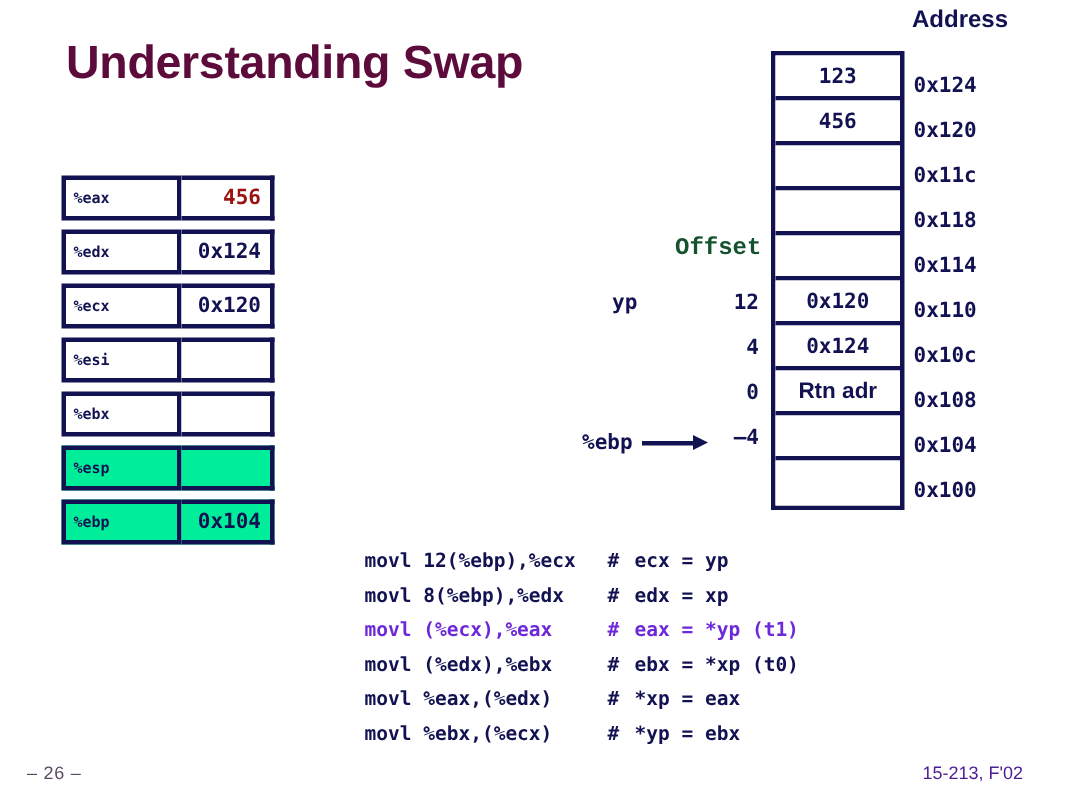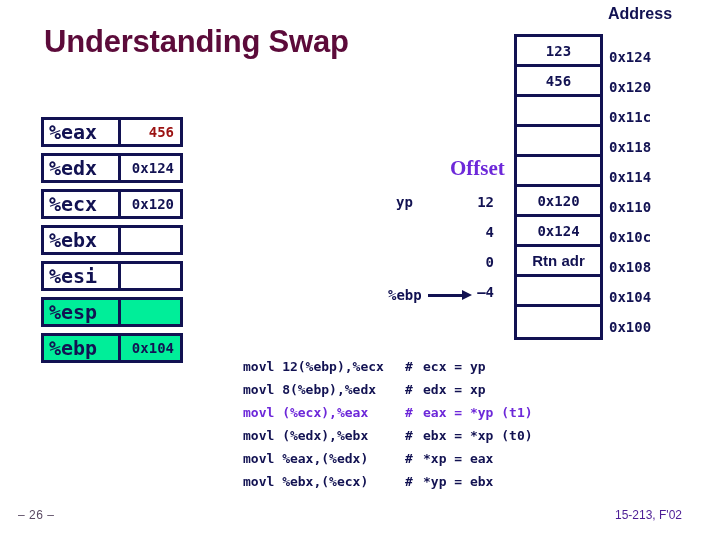--- a/index.html
+++ b/index.html
@@ -36,21 +36,21 @@
     margin-bottom:6px;
     box-sizing:border-box;
   }
   .reg-name{
     width:92px;
     border:3px solid #121252;
     box-sizing:border-box;
     display:flex;align-items:center;
     padding-left:5px;
     font-family:"DejaVu Sans Mono", monospace;
-    font-size:20px;
+    font-size:10px;
     font-weight:bold;
     color:#121252;
     background:#ffffff;
   }
   .reg-val{
     width:72px;
     border:3px solid #121252;
     border-left:none;
     box-sizing:border-box;
     display:flex;align-items:center;justify-content:flex-end;
@@ -111,27 +111,27 @@
     color:#121252;
     white-space:nowrap;
   }
   
   #address-list{margin-top:8px;}
 
   
   #offset-header{
     position:absolute;
     left:450px; top:156px;
-    font-family:Liberation Serif, serif;
-    font-size:21px;font-weight:bold;
-    color:#6d28d9;
+    font-family:Liberation Mono, monospace;
+    font-size:16px;font-weight:bold;
+    color:#14532d;
   }
   #offset-list{
     position:absolute;
-    left:388px; top:187px;
+    left:400px; top:187px;
     width:106px;
   }
   .off-row{
     height:30px;
     position:relative;
   }
   .off-varname{
     position:absolute;
     left:8px; top:0;
     height:30px;line-height:30px;
@@ -178,21 +178,21 @@
   }
 
   
   #code-block{
     position:absolute;
     left:243px; top:359px;
   }
   .code-line{
     height:23px;
     display:flex;
-    align-items:flex-start;
+    align-items:flex-end;
     font-family:"DejaVu Sans Mono", monospace;
     font-size:13px;
     font-weight:bold;
     color:#121252;
     white-space:pre;
   }
   .code-line.red{ color:#6d28d9; }
   .code-instr{ width:162px; }
   .code-hash{ width:18px; }
   .code-comment{ }
@@ -228,25 +228,25 @@
       </div>
       <div class="reg-row">
         <div class="reg-name">%edx</div>
         <div class="reg-val">0x124</div>
       </div>
       <div class="reg-row">
         <div class="reg-name">%ecx</div>
         <div class="reg-val">0x120</div>
       </div>
       <div class="reg-row">
+        <div class="reg-name">%esi</div>
+        <div class="reg-val"></div>
+      </div>
+      <div class="reg-row">
         <div class="reg-name">%ebx</div>
-        <div class="reg-val"></div>
-      </div>
-      <div class="reg-row">
-        <div class="reg-name">%esi</div>
         <div class="reg-val"></div>
       </div>
       <div class="reg-row hl">
         <div class="reg-name">%esp</div>
         <div class="reg-val"></div>
       </div>
       <div class="reg-row hl">
         <div class="reg-name">%ebp</div>
         <div class="reg-val">0x104</div>
       </div>

